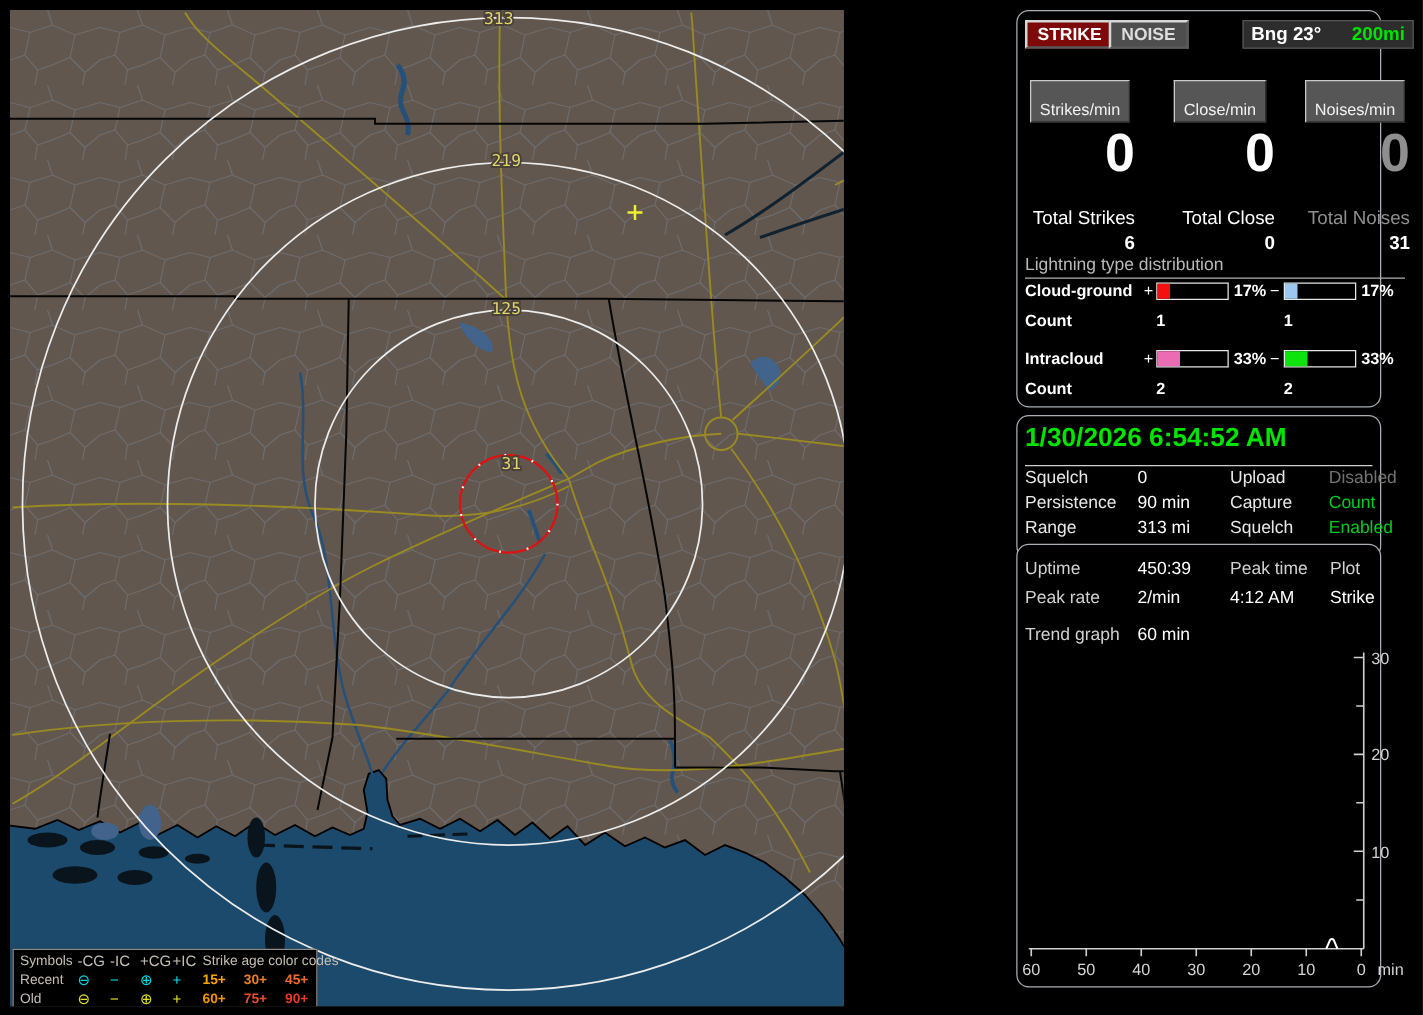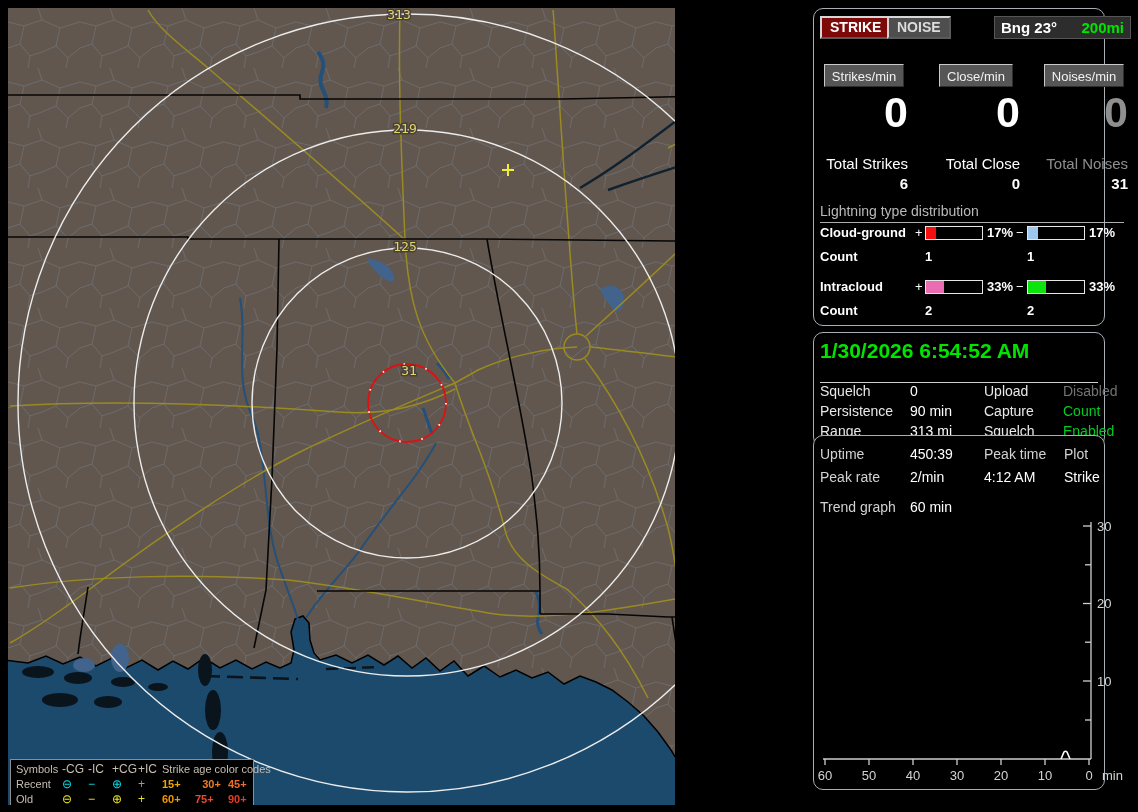--- a/index.html
+++ b/index.html
@@ -24,41 +24,41 @@
   #p3{top:435px;height:355px;}
   .btn{position:absolute;top:7px;font-weight:bold;font-size:14px;padding:1px 8px 2px;
     border:2px solid;border-color:#d6d6d6 #5a5a5a #5a5a5a #d6d6d6;cursor:default;}
   #btn-strike{left:6px;background:#7d0909;color:#fff;}
   #btn-noise{left:73px;background:#4e4e4e;color:#dcdcdc;}
   #bng{position:absolute;left:180px;top:7px;width:123px;padding:2px 6px;background:#2d2d2d;
     border:1px solid #565656;display:flex;justify-content:space-between;font-weight:bold;font-size:15px;}
   #bng .b{color:#fff;} #bng .r{color:#00e400;}
   .rcol{position:absolute;top:55px;width:88px;text-align:right;}
   #rc1{left:6px;} #rc2{left:118px;} #rc3{left:226px;}
-  .pill{display:inline-block;background:#565656;color:#f2f2f2;font-size:13px;padding:4px 7px 2px;
+  .pill{display:inline-block;background:#565656;color:#f2f2f2;font-size:13px;padding:15px 7px 2px;
     border:1px solid;border-color:#c9c9c9 #2e2e2e #2e2e2e #c9c9c9;}
   .pillwrap{text-align:center;}
   .big{font-size:43px;font-weight:bold;line-height:50px;height:52px;}
   .dimtxt{color:#8f8f8f;}
   .tlabel{font-size:15px;margin-top:16px;}
   .tval{font-size:15px;font-weight:bold;margin-top:3px;}
   #dist-title{position:absolute;left:6px;top:194px;width:304px;color:#b9b9b9;font-size:14px;
     border-bottom:1px solid #b0b0b0;padding-bottom:3px;}
   .drow{position:absolute;left:0;width:100%;height:16px;font-size:13px;}
   .drow span{position:absolute;white-space:nowrap;}
   .dlabel{left:6px;font-weight:bold;}
   .dsign1{left:101px;} .dsign2{left:202px;}
   .dbar{position:absolute!important;width:56px;height:12px;top:1px;border:1px solid #e6e6e6;background:#000;}
   .dbar i{display:block;height:100%;}
   .dbar1{left:111px;} .dbar2{left:213px;}
   .dpct1{left:173px;font-weight:bold;} .dpct2{left:275px;font-weight:bold;}
   .dc1{left:111px;font-weight:bold;} .dc2{left:213px;font-weight:bold;}
   
   #date{margin:6px 6px 0;font-size:21px;font-weight:bold;color:#00e400;
-    border-bottom:1px solid #cfcfcf;padding-bottom:19px;}
+    border-bottom:1px solid #cfcfcf;padding-bottom:9px;}
   .srow{position:relative;height:20px;font-size:14px;}
   .srow span{position:absolute;white-space:nowrap;}
   .sl1{left:6px;color:#e8e8e8;} .sv1{left:96px;} .sl2{left:170px;color:#e8e8e8;} .sv2{left:249px;}
   #p2 .srow:first-of-type{margin-top:10px;}
   
   .trow{position:relative;height:23px;font-size:14px;}
   .trow span{position:absolute;white-space:nowrap;}
   .tl{color:#d2d2d2;} .tw{color:#fff;}
   .tc1{left:6px;} .tc2{left:96px;} .tc3{left:170px;} .tc4{left:250px;}
   #p3 .trow:first-of-type{margin-top:10px;}
@@ -184,21 +184,21 @@
     <div class="sym">+CG</div>
     <div class="sym">+IC</div>
     <div class="span3">Strike age color codes</div>
 
     <div>Recent</div>
     <div class="sym" style="color: rgb(0, 221, 230);">⊖</div>
     <div class="sym" style="color: rgb(0, 221, 230);">−</div>
     <div class="sym" style="color: rgb(0, 221, 230);">⊕</div>
     <div class="sym" style="color: rgb(0, 221, 230);">+</div>
     <div class="age" style="color: rgb(242, 166, 0);">15+</div>
-    <div class="age" style="color: rgb(238, 125, 40); text-align: center;">30+</div>
+    <div class="age" style="color: rgb(238, 125, 40);">30+</div>
     <div class="age" style="color: rgb(236, 110, 46);">45+</div>
 
     <div>Old</div>
     <div class="sym" style="color: rgb(230, 226, 42);">⊖</div>
     <div class="sym" style="color: rgb(230, 226, 42);">−</div>
     <div class="sym" style="color: rgb(230, 226, 42);">⊕</div>
     <div class="sym" style="color: rgb(230, 226, 42);">+</div>
     <div class="age" style="color: rgb(240, 150, 0);">60+</div>
     <div class="age" style="color: rgb(234, 76, 48);">75+</div>
     <div class="age" style="color: rgb(230, 58, 36);">90+</div>

